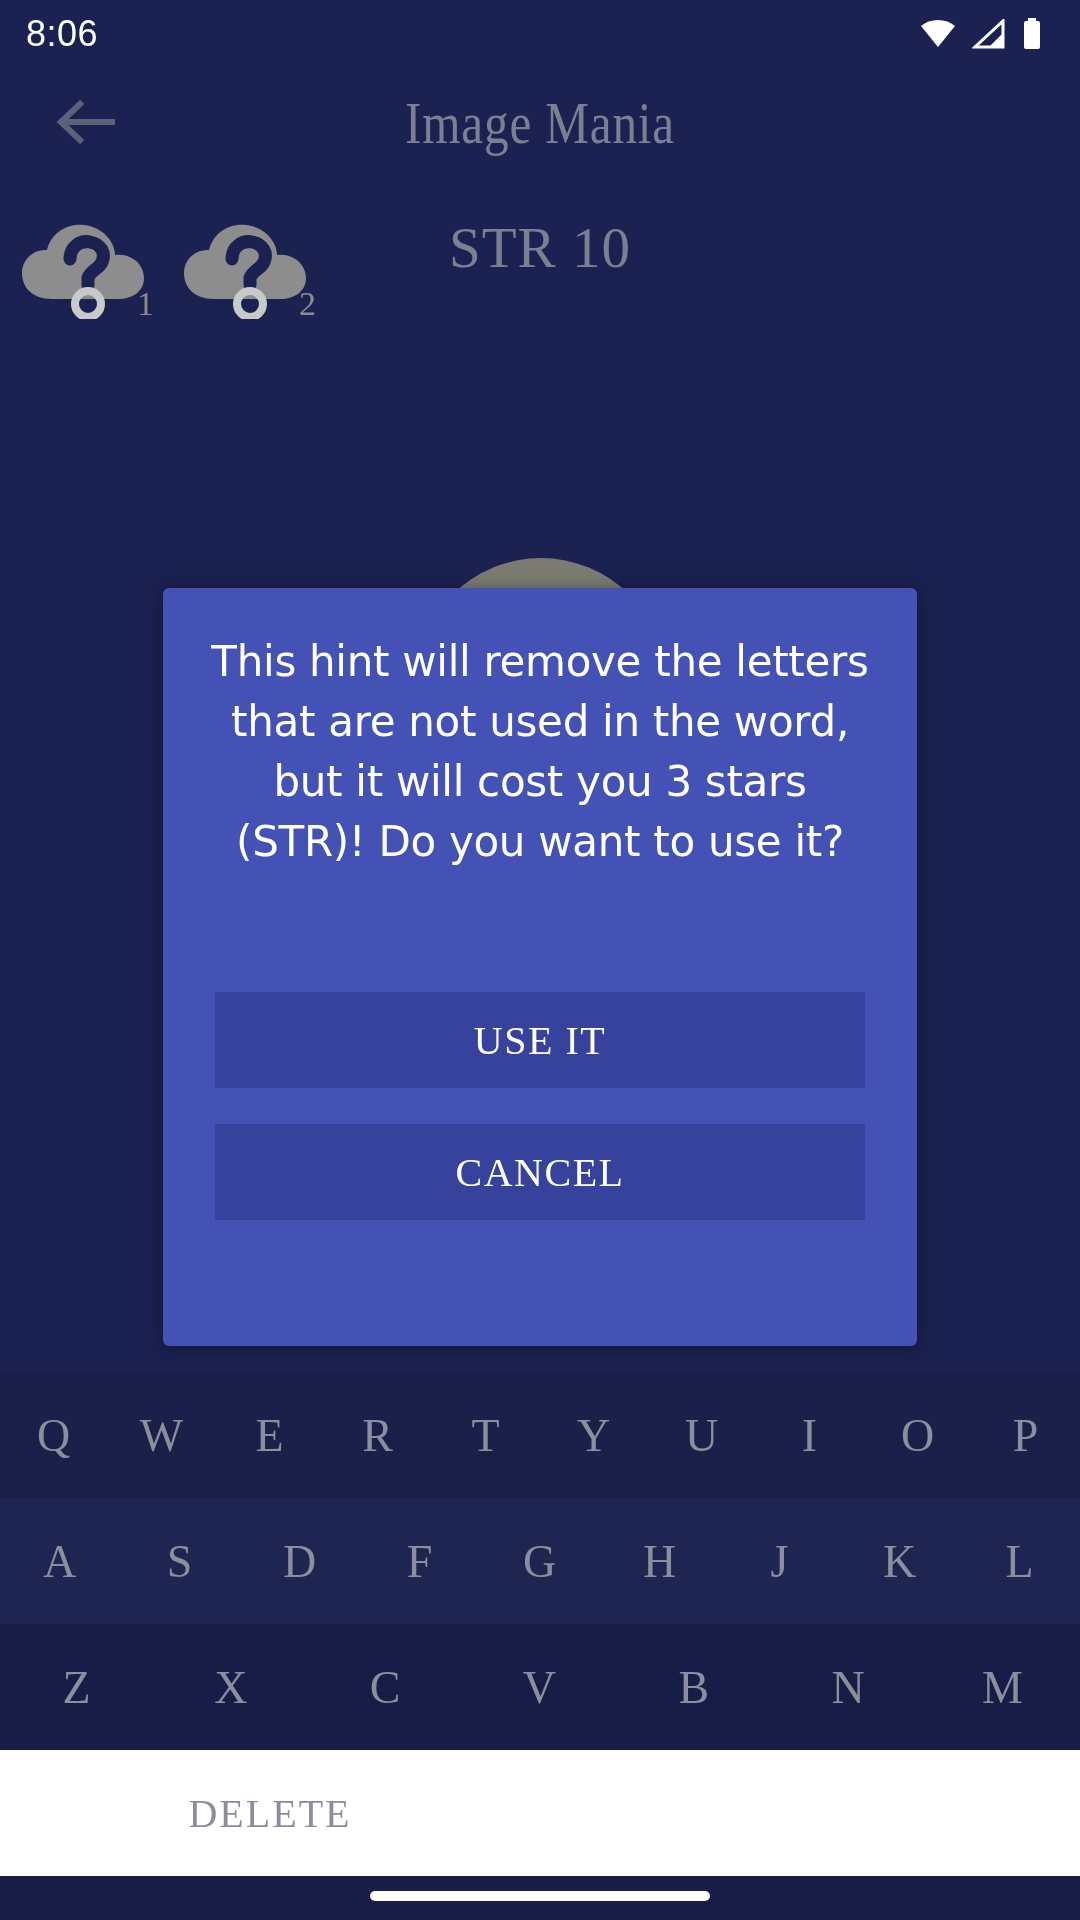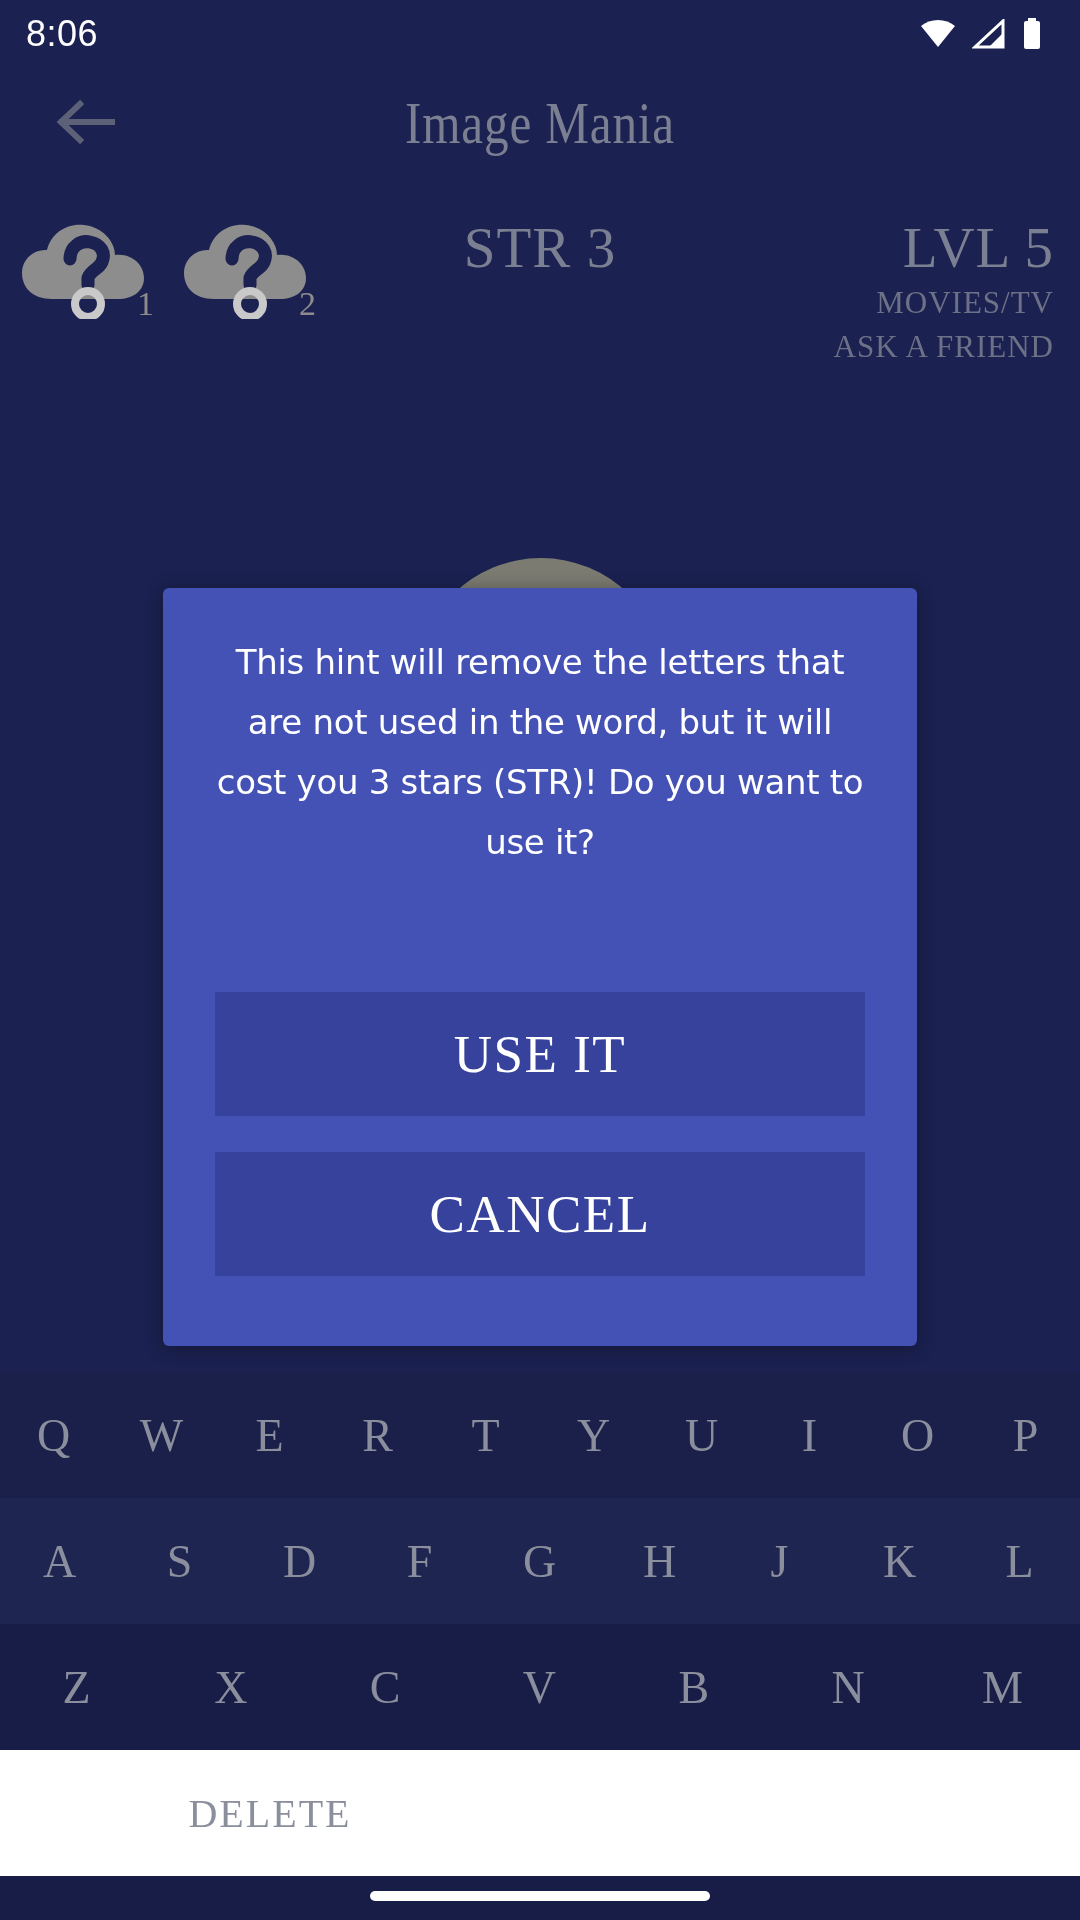--- a/index.html
+++ b/index.html
@@ -100,37 +100,37 @@
     left:163px; top:588px;
     width:754px; height:758px;
     background:#4552b5;
     border-radius:6px;
     box-shadow:0 2px 18px rgba(0,0,0,.35);
     padding:44px 46px 0 46px;
   }
   #dialog-message {
     color:#ffffff;
     font-family:"DejaVu Sans", sans-serif;
-    font-size:34px;
+    font-size:42px;
     line-height:60px;
     text-align:center;
     letter-spacing:-.3px;
   }
   #dialog-actions {
     position:absolute;
     left:52px; top:404px;
     width:650px;
   }
   .dlg-btn {
     display:flex; align-items:center; justify-content:center;
-    width:650px; height:124px;
+    width:650px; height:96px;
     background:#36429c;
     color:#ffffff;
     font-family:"Liberation Serif", serif;
-    font-size:53px;
+    font-size:40px;
     letter-spacing:1.5px;
     border:none;
     cursor:pointer;
   }
   #btn-cancel { margin-top:36px; }
 
   
   #keyboard {
     position:absolute; left:0; top:1372px;
     width:1080px; height:548px;
@@ -218,27 +218,22 @@
       <div class="hint">
         <svg width="130" height="104" viewBox="0 0 130 104">
           <path d="M34 84 C14 84 4 72 4 58 C4 44 16 34 29 35 C33 18 49 8 66 10 C85 12 97 27 97 40 C114 38 126 50 126 63 C126 76 115 84 100 84 Z" fill="#8d8d8d"></path>
           <path d="M52 44 C52 32 62 25 72 27 C83 29 88 38 84 47 C81 54 72 56 70 63 L70 70" fill="none" stroke="#1b2150" stroke-width="13" stroke-linecap="round"></path>
           <circle cx="70" cy="89" r="13" fill="none" stroke="#c9c9c9" stroke-width="8"></circle>
         </svg>
         <span class="num">2</span>
       </div>
     </div>
 
-    <div id="str">STR 3</div>
-
-    <div id="lvlbox">
-      <div id="lvl">LVL 5</div>
-      <div id="category">MOVIES/TV</div>
-      <div id="lifeline">ASK A FRIEND</div>
-    </div>
+    <div id="str">STR 10</div>
+
   </div>
 
   <div id="image-circle"></div>
 
   <div id="dialog">
     <div id="dialog-message">This hint will remove the letters that are not used in the word, but it will cost you 3 stars (STR)! Do you want to use it?</div>
     <div id="dialog-actions">
       <button class="dlg-btn" id="btn-use">USE IT</button>
       <button class="dlg-btn" id="btn-cancel">CANCEL</button>
     </div>

